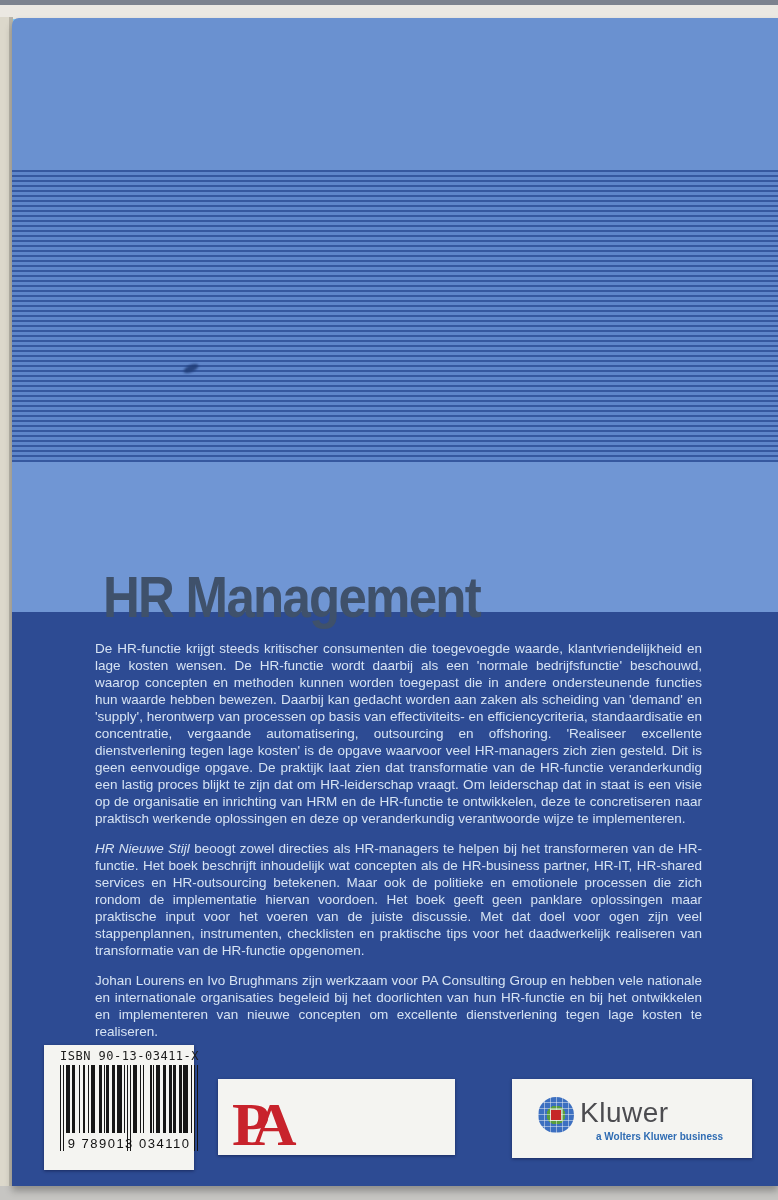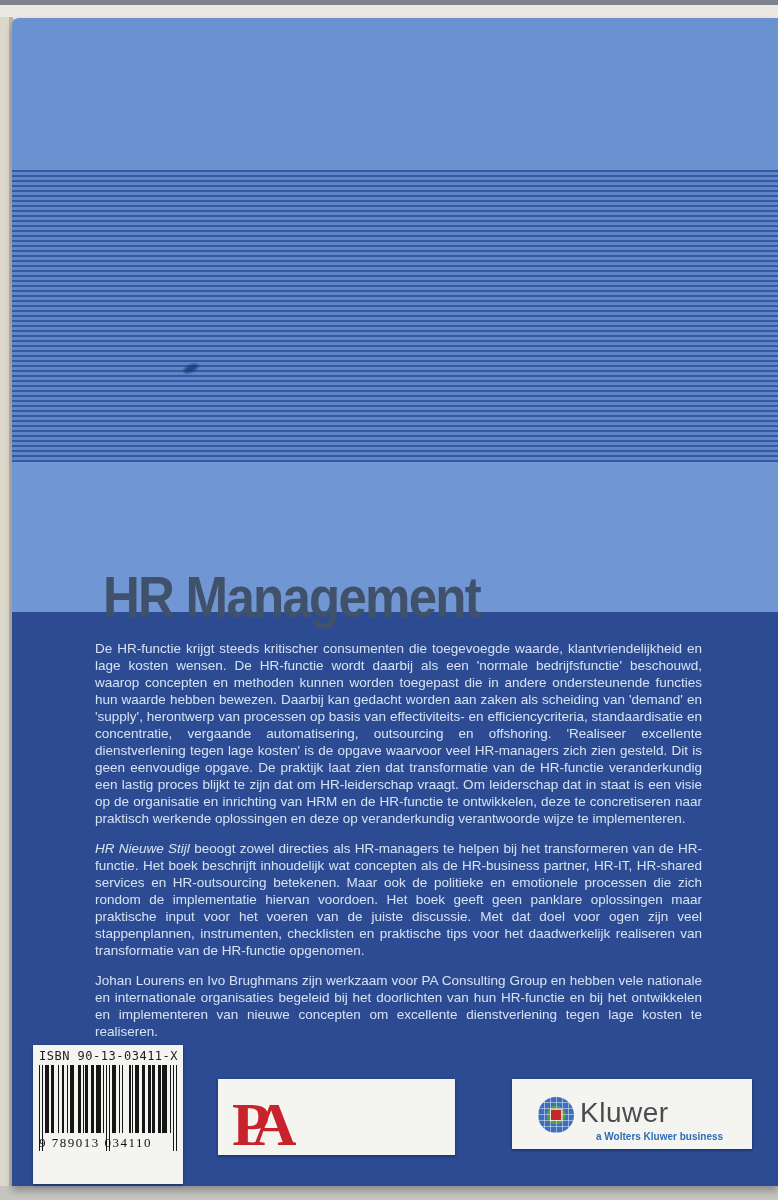--- a/index.html
+++ b/index.html
@@ -25,38 +25,38 @@
          white-space:nowrap;line-height:1;}
 
   .body-text{position:absolute;left:83px;top:622px;width:615px;color:#d6e3f3;
              font-size:13.5px;line-height:17px;text-align:justify;}
   .body-text p{margin:0 8px 13px 0;}
   .body-text .lead-italic{font-style:italic;}
 
   .white-box{position:absolute;background:#f4f4f1;box-shadow:0 1px 3px rgba(0,0,30,.45);}
 
   
-  .barcode-box{left:21px;top:1027px;width:150px;height:139px;padding:4px 6px;box-sizing:border-box;}
+  .barcode-box{left:32px;top:1027px;width:150px;height:125px;padding:4px 16px;box-sizing:border-box;}
   .isbn-label{font-family:"DejaVu Sans Mono",monospace;font-size:12px;letter-spacing:.5px;
               color:#1d1d1d;text-align:center;white-space:nowrap;}
   .bars-wrap{position:relative;width:138px;height:86px;margin-top:2px;}
   .bars-wrap svg{position:absolute;left:0;top:0;}
-  .ean-human{position:absolute;left:0;bottom:0;width:138px;text-align:left;
-             font-family:Liberation Serif, serif;font-size:13px;letter-spacing:1.5px;
+  .ean-human{position:absolute;left:0;bottom:0;width:138px;text-align:center;
+             font-family:Liberation Sans, sans-serif;font-size:13px;letter-spacing:1.5px;
              color:#111;white-space:nowrap;}
 
   
   .pa-box{left:206px;top:1061px;width:237px;height:76px;display:flex;align-items:flex-end;padding:0 0 0 14px;box-sizing:border-box;}
   .pa-monogram{font-family:"Liberation Serif",serif;font-weight:bold;font-size:62px;line-height:1;
                color:#c8232c;letter-spacing:-0.22em;margin-top:-4px;}
   .pa-text{font-family:"Liberation Serif",serif;color:#3b3b3b;font-size:27px;line-height:.98;margin-left:14px;}
   .pa-text .g2{margin-left:9px;}
 
   
-  .kluwer-box{left:500px;top:1061px;width:240px;height:70px;box-sizing:border-box;}
+  .kluwer-box{left:500px;top:1061px;width:240px;height:79px;box-sizing:border-box;}
   .kluwer-globe{position:absolute;left:26px;top:18px;width:36px;height:36px;border-radius:50%;
     background:
       repeating-linear-gradient(0deg, rgba(235,240,245,.5) 0 1px, transparent 1px 6px),
       repeating-linear-gradient(90deg, rgba(235,240,245,.5) 0 1px, transparent 1px 6px),
       radial-gradient(circle at 50% 50%, #5a9e3f 0 37%, #3c6fc0 37% 78%, #2e5da9 78% 100%);}
   .kluwer-globe .core{position:absolute;left:13px;top:13px;width:10px;height:10px;background:#c62828;
                       outline:1px solid rgba(255,255,255,.6);}
   .kluwer-name{position:absolute;left:68px;top:18px;font-size:28px;color:#4c4c50;letter-spacing:.5px;}
   .kluwer-tagline{position:absolute;left:84px;top:52px;font-size:10px;font-weight:bold;color:#2f6cb3;}
 </style>

